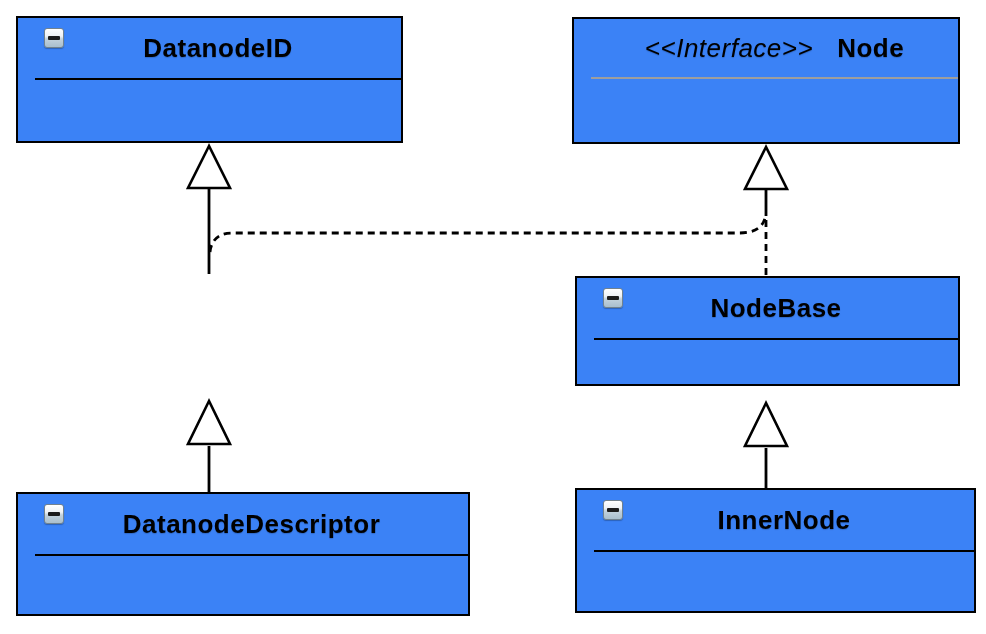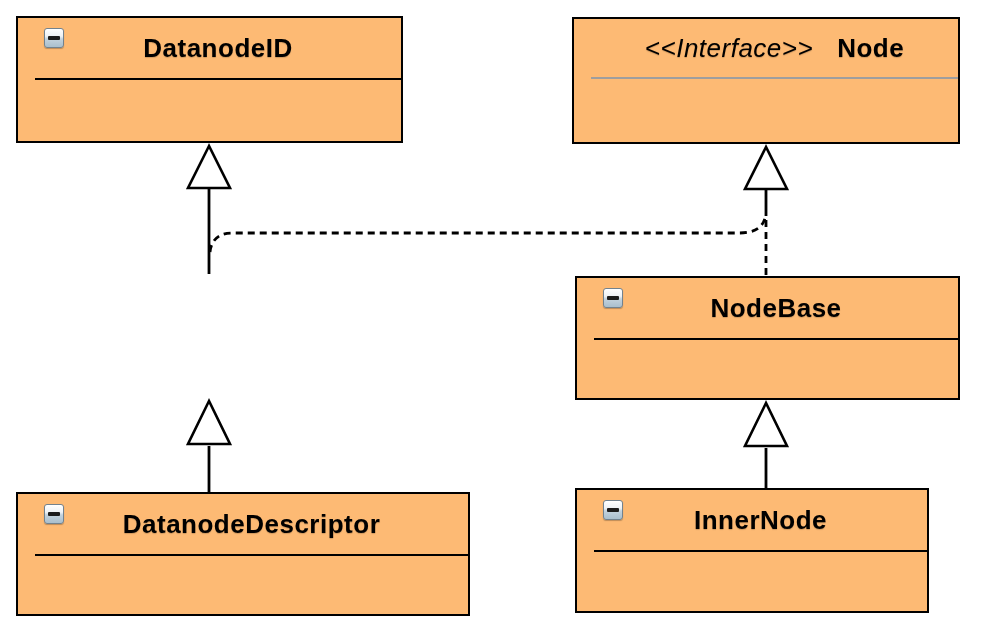--- a/index.html
+++ b/index.html
@@ -17,31 +17,31 @@
   }
   svg.connectors {
     position: absolute;
     left: 0; top: 0;
     width: 986px; height: 634px;
     z-index: 1;
   }
   .class-box {
     position: absolute;
     box-sizing: border-box;
-    background: #fdba74;
+    background: #3b82f6;
     border: 2px solid #000000;
     z-index: 2;
     padding-left: 17px;
   }
   .box-datanodeID        { left: 16px;  top: 16px;  width: 387px; height: 127px; }
   .box-node              { left: 572px; top: 17px;  width: 388px; height: 127px; }
   .box-datanodeInfo      { left: 16px;  top: 274px; width: 387px; height: 124px; }
-  .box-nodeBase          { left: 575px; top: 276px; width: 385px; height: 124px; }
+  .box-nodeBase          { left: 575px; top: 276px; width: 385px; height: 110px; }
   .box-datanodeDescriptor{ left: 16px;  top: 492px; width: 454px; height: 124px; }
-  .box-innerNode         { left: 575px; top: 488px; width: 354px; height: 125px; }
+  .box-innerNode         { left: 575px; top: 488px; width: 401px; height: 125px; }
 
   .title {
     position: relative;
     height: 60px;
     border-bottom: 2px solid #000000;
     display: flex;
     align-items: center;
     justify-content: center;
   }
   .box-node .title {

